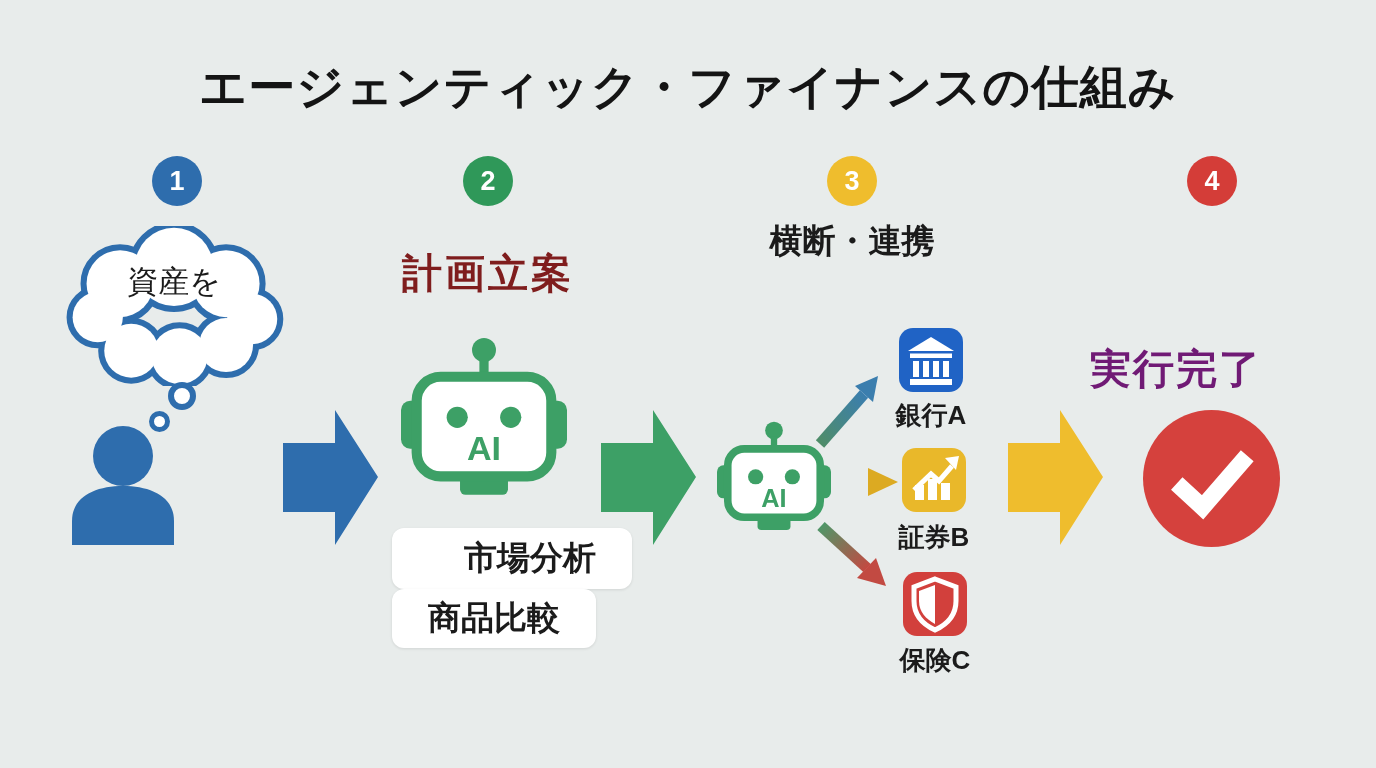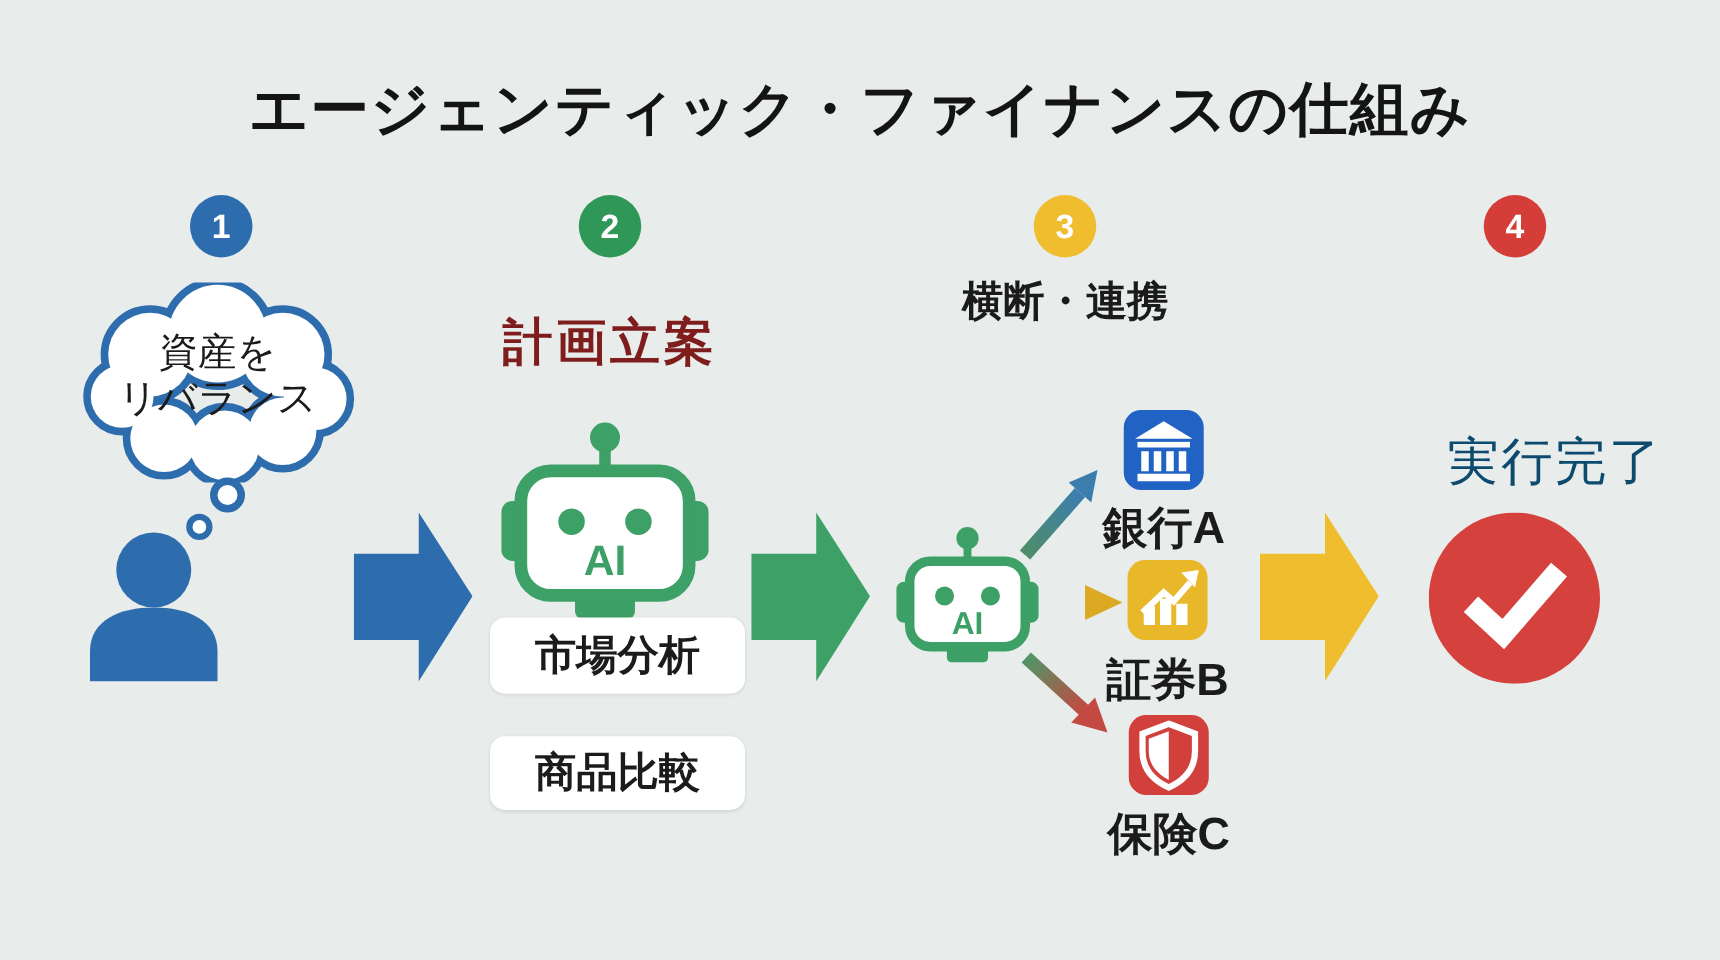--- a/index.html
+++ b/index.html
@@ -46,25 +46,25 @@
     font-size:33px;font-weight:800;color:#1b1b1b;line-height:41px;
   }
   .service-tile{
     width:64px;height:64px;border-radius:14px;
     display:flex;align-items:center;justify-content:center;
   }
   .tile-bank{background:#2063c5;}
   .tile-sec{background:#e9b82a;}
   .tile-ins{background:#d2403c;}
   .service-label{
-    width:124px;text-align:center;font-size:36px;font-weight:bold;color:#1b1b1b;
+    width:124px;text-align:center;font-size:26px;font-weight:bold;color:#1b1b1b;
   }
   .step4-label{
-    left:1090px;top:342px;width:240px;text-align:right;
-    font-size:41px;font-weight:400;color:#0c4a6e;letter-spacing:2px;
+    left:1090px;top:342px;width:240px;text-align:left;
+    font-size:41px;font-weight:700;color:#701a75;letter-spacing:2px;
   }
   .robot-ai-text{
     font-family:"Liberation Sans","DejaVu Sans",sans-serif;
     font-weight:bold;fill:#3da066;
   }
 </style>
 </head>
 <body>
 
 <div class="canvas">
@@ -101,21 +101,20 @@
       <circle cx="168" cy="62" r="36"></circle>
       <circle cx="196" cy="100" r="27"></circle>
       <circle cx="168" cy="128" r="29"></circle>
       <circle cx="118" cy="140" r="30"></circle>
       <circle cx="66" cy="134" r="29"></circle>
       <circle cx="30" cy="98" r="27"></circle>
     </g>
   </svg>
   <div class="abs cloud-text">
     <div>資産を</div>
-    <div>リバランス</div>
   </div>
   <div class="abs trail-bubble" style="left:168px;top:382px;width:28px;height:28px;"></div>
   <div class="abs trail-bubble" style="left:149px;top:411px;width:21px;height:21px;border-width:5px;"></div>
 
   <svg class="abs" style="left:70px;top:424px;" width="106" height="122" viewBox="0 0 106 122">
     <circle cx="53" cy="32" r="30" fill="#2e6dad"></circle>
     <path d="M2,121 L2,97 C2,72 26,62 53,62 C80,62 104,72 104,97 L104,121 Z" fill="#2e6dad"></path>
   </svg>
 
   <svg class="abs" style="left:283px;top:410px;" width="95" height="135" viewBox="0 0 95 135">
@@ -129,21 +128,21 @@
     <rect x="85" y="25" width="10" height="22" fill="#3da066"></rect>
     <rect x="0" y="70" width="22" height="52" rx="10" fill="#3da066"></rect>
     <rect x="158" y="70" width="22" height="52" rx="10" fill="#3da066"></rect>
     <rect x="64" y="148" width="52" height="24" rx="6" fill="#3da066"></rect>
     <rect x="17" y="44" width="146" height="108" rx="26" fill="#ffffff" stroke="#3da066" stroke-width="11"></rect>
     <circle cx="61" cy="88" r="11.5" fill="#3da066"></circle>
     <circle cx="119" cy="88" r="11.5" fill="#3da066"></circle>
     <text x="90" y="134" text-anchor="middle" font-size="37" class="robot-ai-text">AI</text>
   </svg>
 
-  <div class="abs task-box" style="left:392px;top:494px;height:61px;">
+  <div class="abs task-box" style="left:392px;top:528px;height:61px;padding-left:36px;">
     <span>市場分析</span>
   </div>
   <div class="abs task-box" style="left:392px;top:589px;height:59px;">
     <span>商品比較</span>
   </div>
 
   <svg class="abs" style="left:601px;top:410px;" width="95" height="135" viewBox="0 0 95 135">
     <polygon points="0,33 52,33 52,0 95,67 52,135 52,102 0,102" fill="#3da066"></polygon>
   </svg>
 

